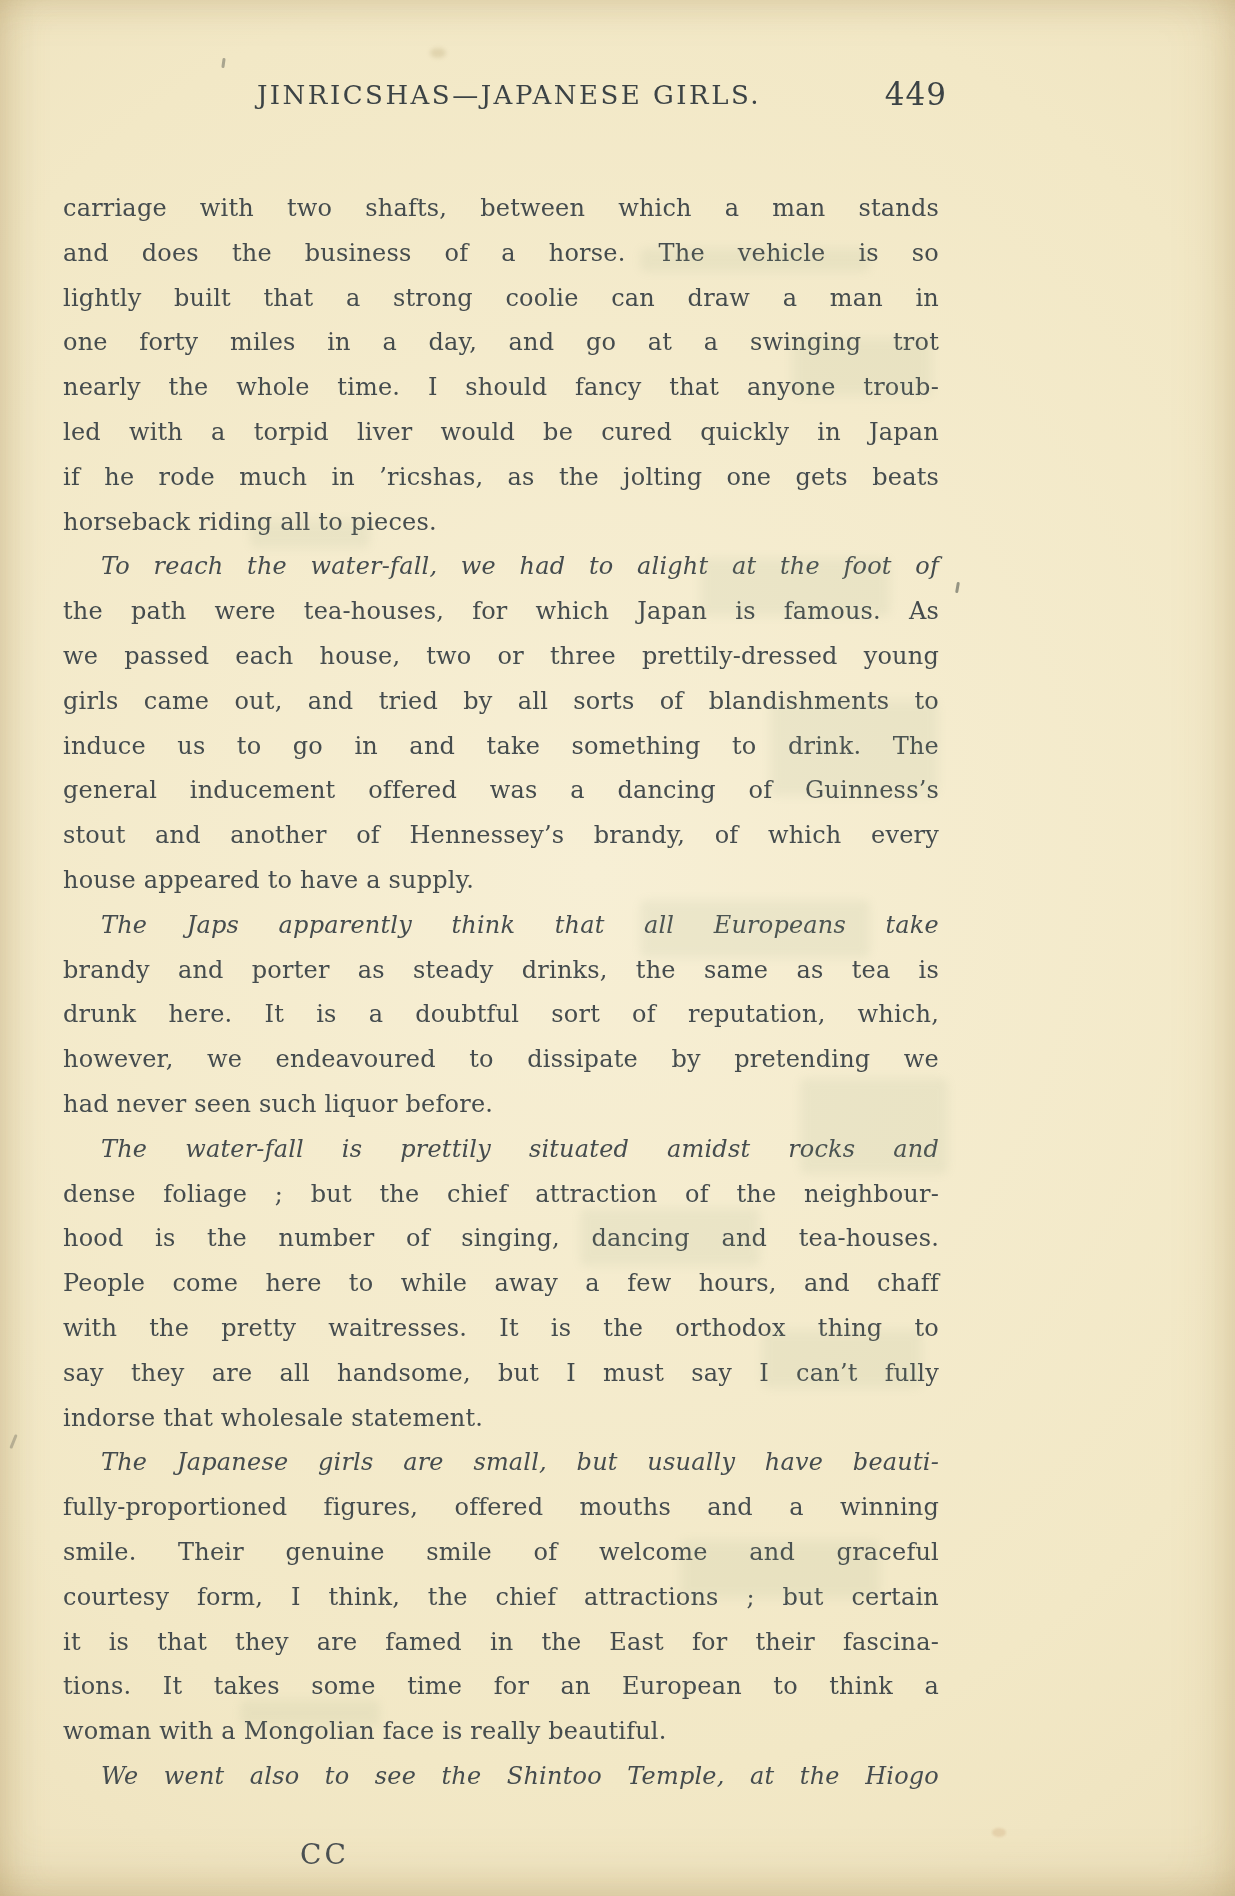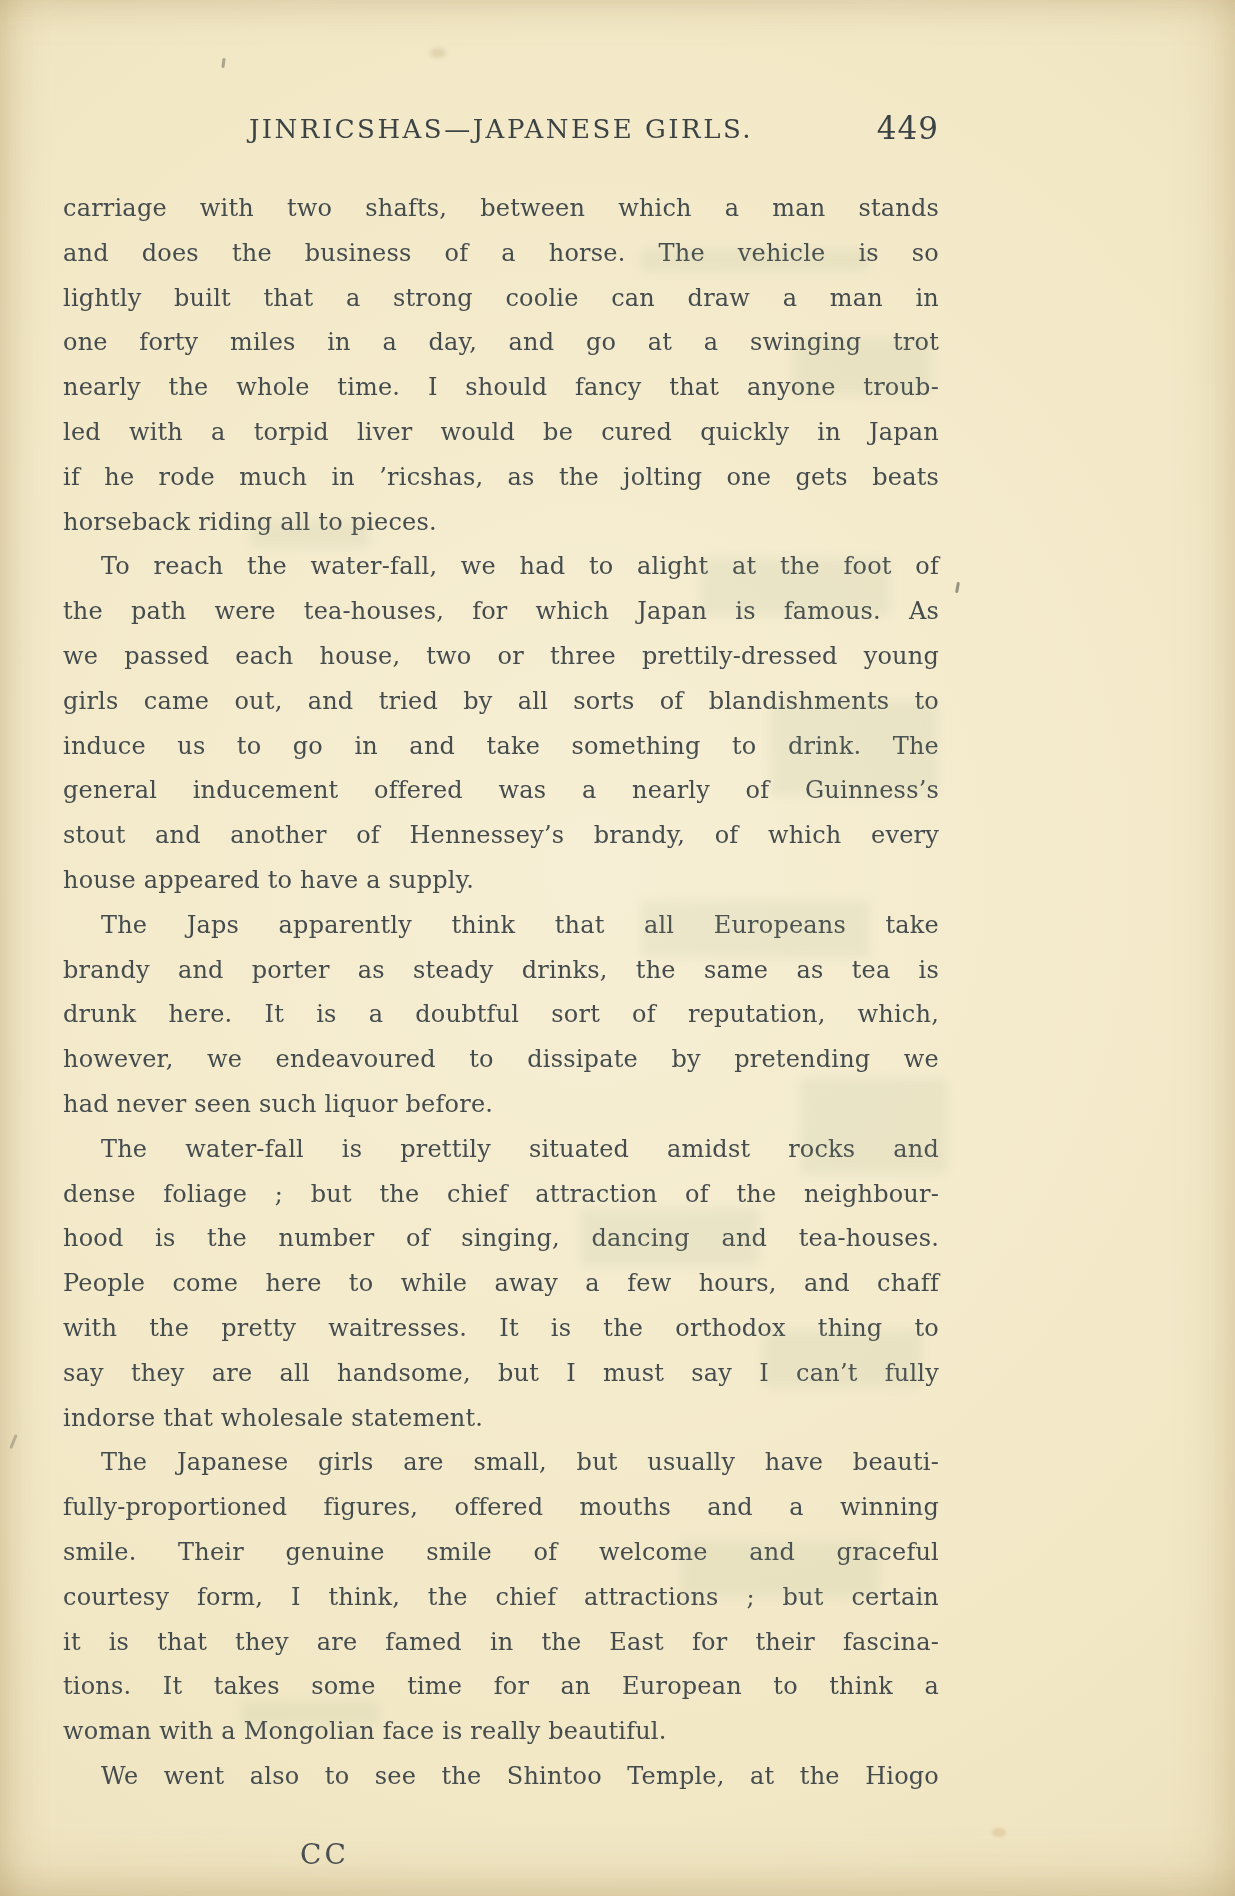--- a/index.html
+++ b/index.html
@@ -20,23 +20,22 @@
     background:
       radial-gradient(125% 92% at 48% 46%, var(--paper-hi) 0%, var(--paper) 52%, #ecdfba 82%, var(--paper-edge) 100%);
     box-shadow:
       inset 26px 0 46px -24px rgba(150,118,58,.30),
       inset -34px 0 60px -30px rgba(150,118,58,.22),
       inset 0 26px 50px -30px rgba(150,118,58,.22),
       inset 0 -34px 60px -30px rgba(150,118,58,.28);
   }
   .header{
     position:absolute;
-    left:63px;top:80px;width:876px;height:36px;
+    left:71px;top:80px;width:876px;height:36px;
     color:var(--ink);
-    margin-top:34px;
   }
   .running-title{
     display:block;
     text-align:center;
     font-size:26px;
     letter-spacing:2.5px;
     color:#3c4345;
   }
   .page-number{
     position:absolute;
@@ -53,21 +52,21 @@
     line-height:44.8px;
     letter-spacing:.2px;
     margin-top:36px;
   }
   .line{
     text-align:justify;
     text-align-last:justify;
     white-space:normal;
   }
   .line.lastline{ text-align-last:left; }
-  .line.indent{ text-indent:38px; }
+  .line.indent{ text-indent:38px;font-style:italic; }
   .signature{
     position:absolute;
     left:300px;top:1838px;
     font-size:28px;
     letter-spacing:3px;
     color:#4a5052;
   }
   
   .ghost{
     position:absolute;
@@ -120,21 +119,21 @@
       <div class="line">one forty miles in a day, and go at a swinging trot</div>
       <div class="line">nearly the whole time. I should fancy that anyone troub-</div>
       <div class="line">led with a torpid liver would be cured quickly in Japan</div>
       <div class="line">if he rode much in ’ricshas, as the jolting one gets beats</div>
       <div class="line lastline">horseback riding all to pieces.</div>
       <div class="line indent">To reach the water-fall, we had to alight at the foot of</div>
       <div class="line">the path were tea-houses, for which Japan is famous. As</div>
       <div class="line">we passed each house, two or three prettily-dressed young</div>
       <div class="line">girls came out, and tried by all sorts of blandishments to</div>
       <div class="line">induce us to go in and take something to drink. The</div>
-      <div class="line">general inducement offered was a nearly of Guinness’s</div>
+      <div class="line">general inducement offered was a dancing of Guinness’s</div>
       <div class="line">stout and another of Hennessey’s brandy, of which every</div>
       <div class="line lastline">house appeared to have a supply.</div>
       <div class="line indent">The Japs apparently think that all Europeans take</div>
       <div class="line">brandy and porter as steady drinks, the same as tea is</div>
       <div class="line">drunk here. It is a doubtful sort of reputation, which,</div>
       <div class="line">however, we endeavoured to dissipate by pretending we</div>
       <div class="line lastline">had never seen such liquor before.</div>
       <div class="line indent">The water-fall is prettily situated amidst rocks and</div>
       <div class="line">dense foliage ; but the chief attraction of the neighbour-</div>
       <div class="line">hood is the number of singing, dancing and tea-houses.</div>

